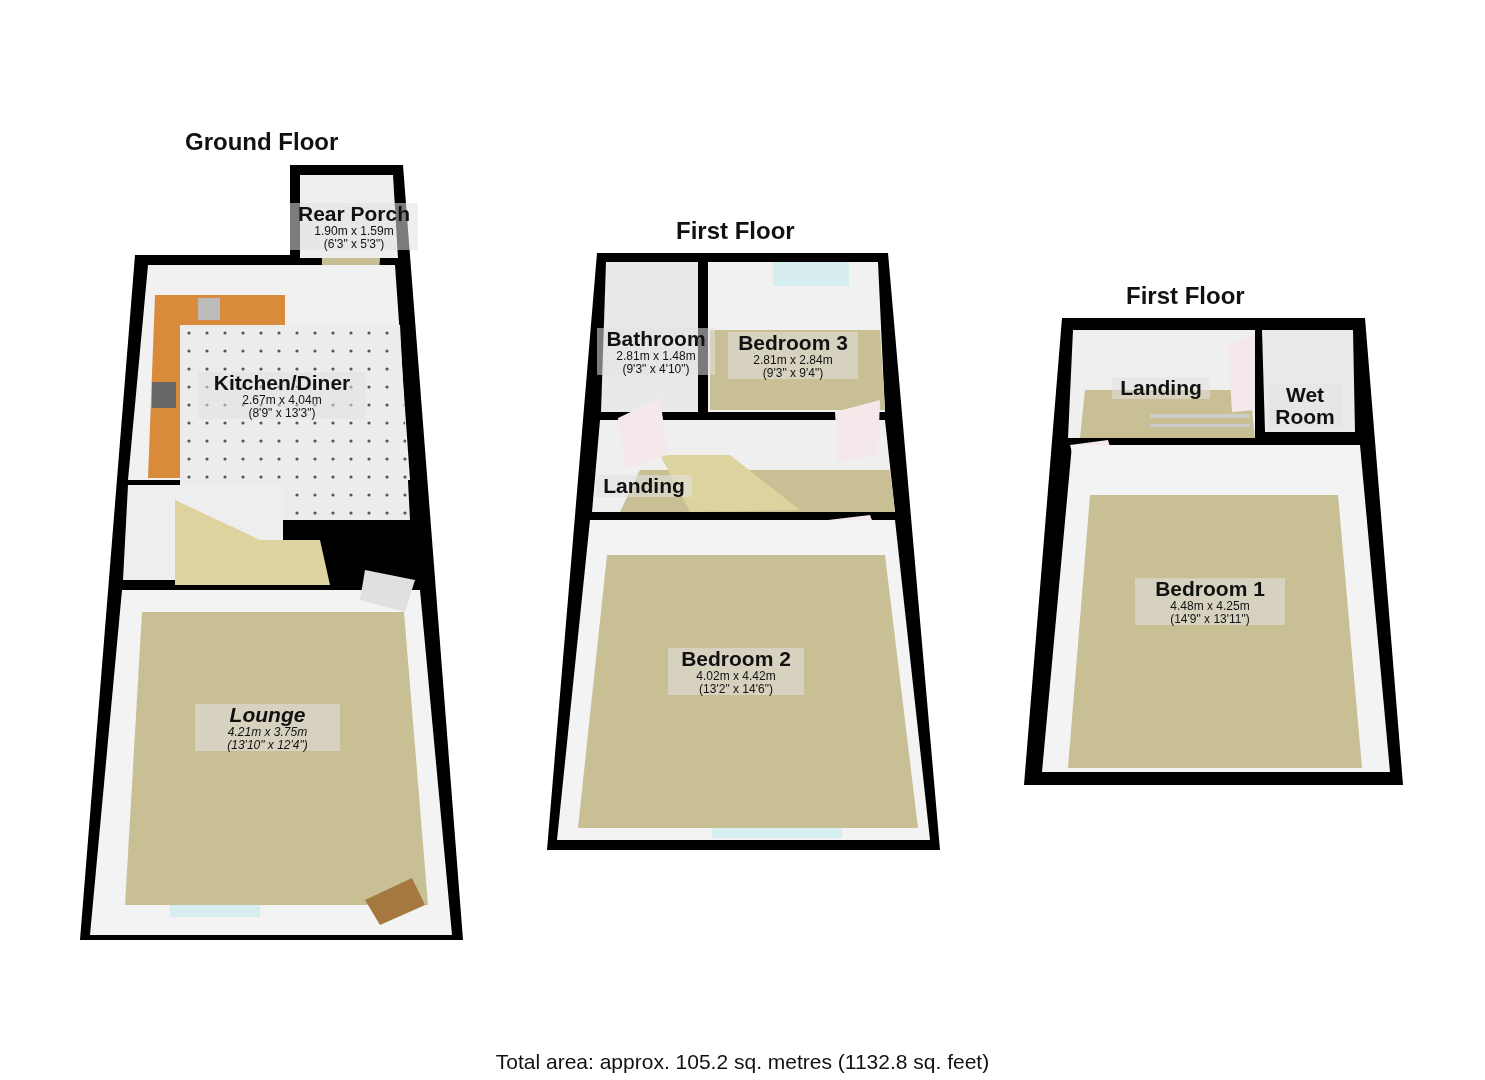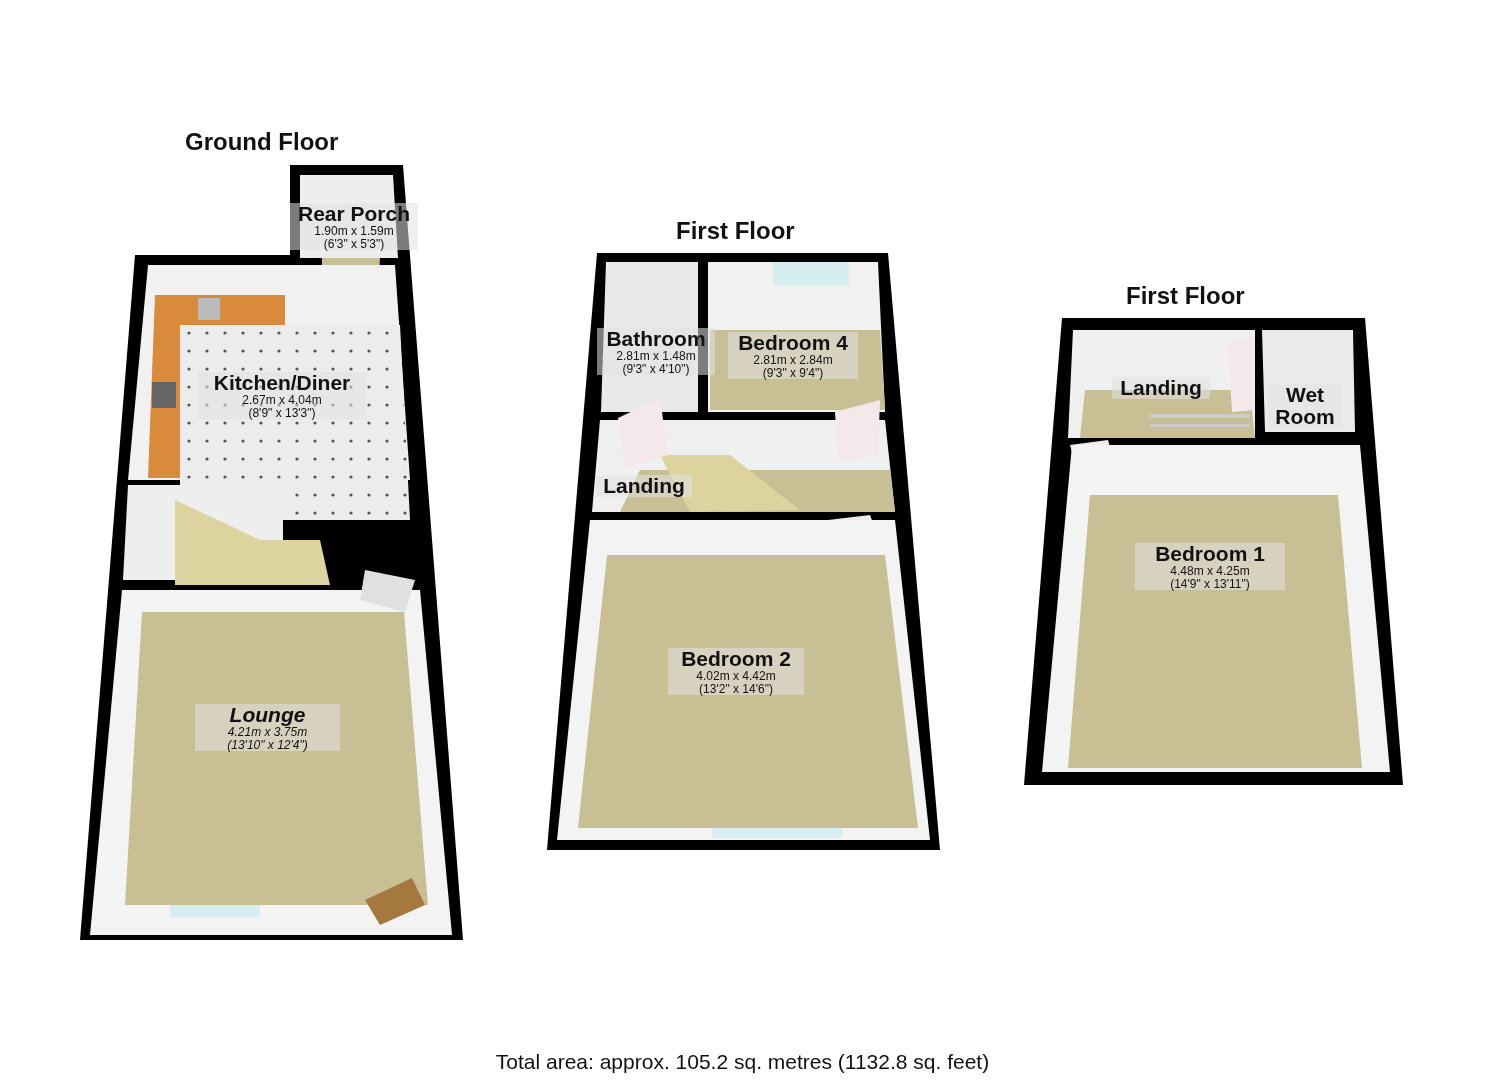--- a/index.html
+++ b/index.html
@@ -113,38 +113,38 @@
   <span class="d">4.21m x 3.75m</span>
   <span class="d">(13'10" x 12'4")</span>
 </div>
 
 <div class="lbl" style="left:597px;top:328px;width:118px;">
   <span class="n">Bathroom</span>
   <span class="d">2.81m x 1.48m</span>
   <span class="d">(9'3" x 4'10")</span>
 </div>
 <div class="lbl" style="left:728px;top:332px;width:130px;">
-  <span class="n">Bedroom 4</span>
+  <span class="n">Bedroom 3</span>
   <span class="d">2.81m x 2.84m</span>
   <span class="d">(9'3" x 9'4")</span>
 </div>
 <div class="lbl" style="left:596px;top:475px;width:96px;">
   <span class="n">Landing</span>
 </div>
 <div class="lbl" style="left:668px;top:648px;width:136px;">
   <span class="n">Bedroom 2</span>
   <span class="d">4.02m x 4.42m</span>
   <span class="d">(13'2" x 14'6")</span>
 </div>
 
 <div class="lbl" style="left:1112px;top:377px;width:98px;">
   <span class="n">Landing</span>
 </div>
 <div class="lbl" style="left:1268px;top:384px;width:74px;white-space:normal;">
   <span class="n">Wet Room</span>
 </div>
-<div class="lbl" style="left:1135px;top:543px;width:150px;">
+<div class="lbl" style="left:1135px;top:578px;width:150px;">
   <span class="n">Bedroom 1</span>
   <span class="d">4.48m x 4.25m</span>
   <span class="d">(14'9" x 13'11")</span>
 </div>
 
 <div class="footer">Total area: approx. 105.2 sq. metres (1132.8 sq. feet)</div>
 
 </body></html>

